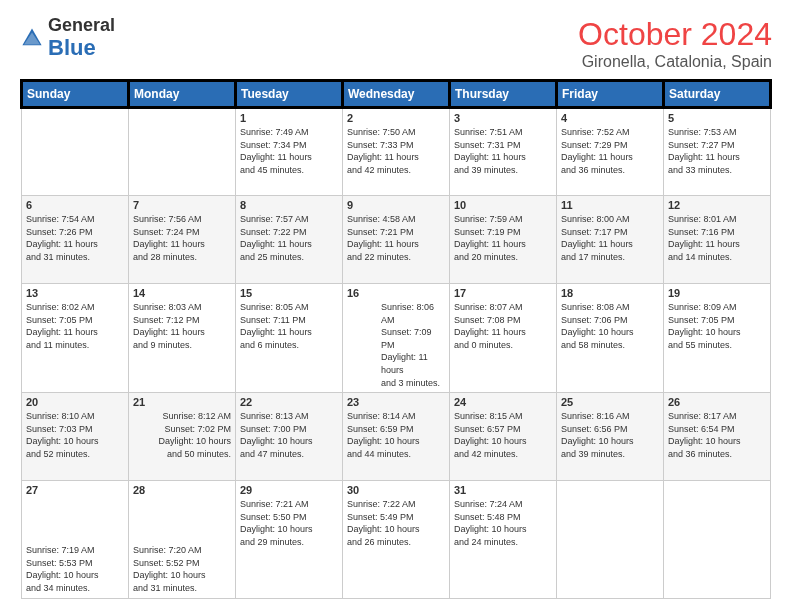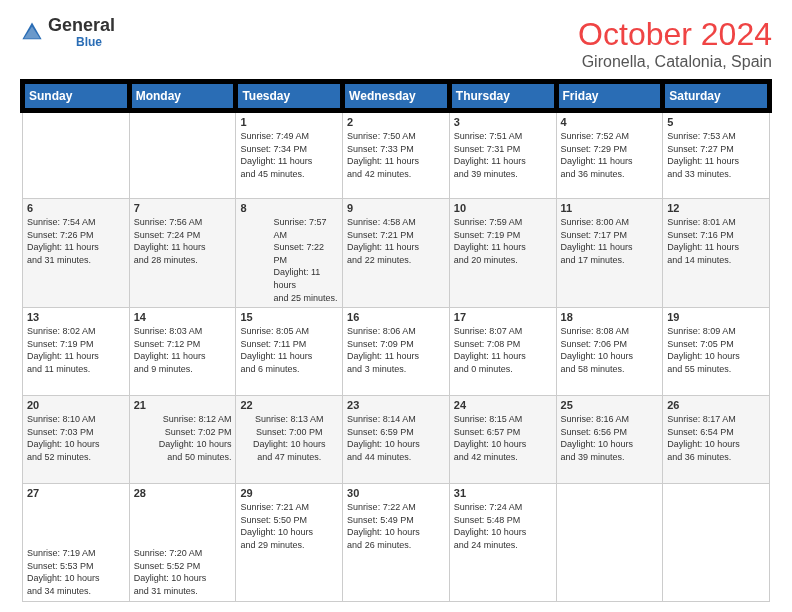--- a/index.html
+++ b/index.html
@@ -32,24 +32,23 @@
       display: flex;
       flex-direction: column;
       line-height: 1.1;
     }
     .logo-general {
       font-size: 18px;
       font-weight: bold;
       color: #333;
     }
     .logo-blue {
-      font-size: 12px;
+      font-size: 22px;
       font-weight: bold;
       color: #2a6db5;
-      margin-left: 28px;
     }
     .logo-icon {
       width: 24px;
       height: 24px;
     }
     .title-block {
       text-align: right;
     }
     .month-title {
       font-size: 32px;
@@ -65,21 +64,21 @@
       border-collapse: collapse;
       width: 100%;
       table-layout: fixed;
     }
     .calendar thead tr th {
       background: #2a6db5;
       color: #fff;
       font-size: 12px;
       font-weight: bold;
       padding: 5px 4px;
-      border: 5px solid #000000;
+      border: 3px solid #000000;
       text-align: left;
     }
     .calendar tbody tr td {
       border: 1px solid #ccc;
       vertical-align: top;
       padding: 3px 4px;
       font-size: 9.5px;
       color: #333;
       background: #fff;
       height: 88px;
@@ -189,21 +188,21 @@
           </td>
           <td>
             <span class="day-num">7</span>
             <div class="day-info" style="white-space: pre-line;">Sunrise: 7:56 AM
 Sunset: 7:24 PM
 Daylight: 11 hours
 and 28 minutes.</div>
           </td>
           <td>
             <span class="day-num">8</span>
-            <div class="day-info" style="white-space: pre-line; margin-left: 33px;">Sunrise: 7:57 AM
+            <div class="day-info" style="white-space: pre-line;">Sunrise: 7:57 AM
 Sunset: 7:22 PM
 Daylight: 11 hours
 and 25 minutes.</div>
           </td>
           <td>
             <span class="day-num">9</span>
             <div class="day-info" style="white-space: pre-line;">Sunrise: 4:58 AM
 Sunset: 7:21 PM
 Daylight: 11 hours
 and 22 minutes.</div>
@@ -227,41 +226,41 @@
             <div class="day-info" style="white-space: pre-line;">Sunrise: 8:01 AM
 Sunset: 7:16 PM
 Daylight: 11 hours
 and 14 minutes.</div>
           </td>
         </tr>
         <tr>
           <td>
             <span class="day-num">13</span>
             <div class="day-info" style="white-space: pre-line;">Sunrise: 8:02 AM
-Sunset: 7:19 PM
+Sunset: 7:05 PM
 Daylight: 11 hours
 and 11 minutes.</div>
           </td>
           <td>
             <span class="day-num">14</span>
             <div class="day-info" style="white-space: pre-line;">Sunrise: 8:03 AM
 Sunset: 7:12 PM
 Daylight: 11 hours
 and 9 minutes.</div>
           </td>
           <td>
             <span class="day-num">15</span>
             <div class="day-info" style="white-space: pre-line;">Sunrise: 8:05 AM
 Sunset: 7:11 PM
 Daylight: 11 hours
 and 6 minutes.</div>
           </td>
           <td>
             <span class="day-num">16</span>
-            <div class="day-info" style="white-space: pre-line;">Sunrise: 8:06 AM
+            <div class="day-info" style="white-space: pre-line; margin-left: 34px;">Sunrise: 8:06 AM
 Sunset: 7:09 PM
 Daylight: 11 hours
 and 3 minutes.</div>
           </td>
           <td>
             <span class="day-num">17</span>
             <div class="day-info" style="white-space: pre-line;">Sunrise: 8:07 AM
 Sunset: 7:08 PM
 Daylight: 11 hours
 and 0 minutes.</div>
@@ -291,21 +290,21 @@
           </td>
           <td>
             <span class="day-num">21</span>
             <div class="day-info" style="white-space: pre-line; text-align: right;">Sunrise: 8:12 AM
 Sunset: 7:02 PM
 Daylight: 10 hours
 and 50 minutes.</div>
           </td>
           <td>
             <span class="day-num">22</span>
-            <div class="day-info" style="white-space: pre-line; text-align: center;">Sunrise: 8:13 AM
+            <div class="day-info" style="white-space: pre-line;">Sunrise: 8:13 AM
 Sunset: 7:00 PM
 Daylight: 10 hours
 and 47 minutes.</div>
           </td>
           <td>
             <span class="day-num">23</span>
             <div class="day-info" style="white-space: pre-line;">Sunrise: 8:14 AM
 Sunset: 6:59 PM
 Daylight: 10 hours
 and 44 minutes.</div>

